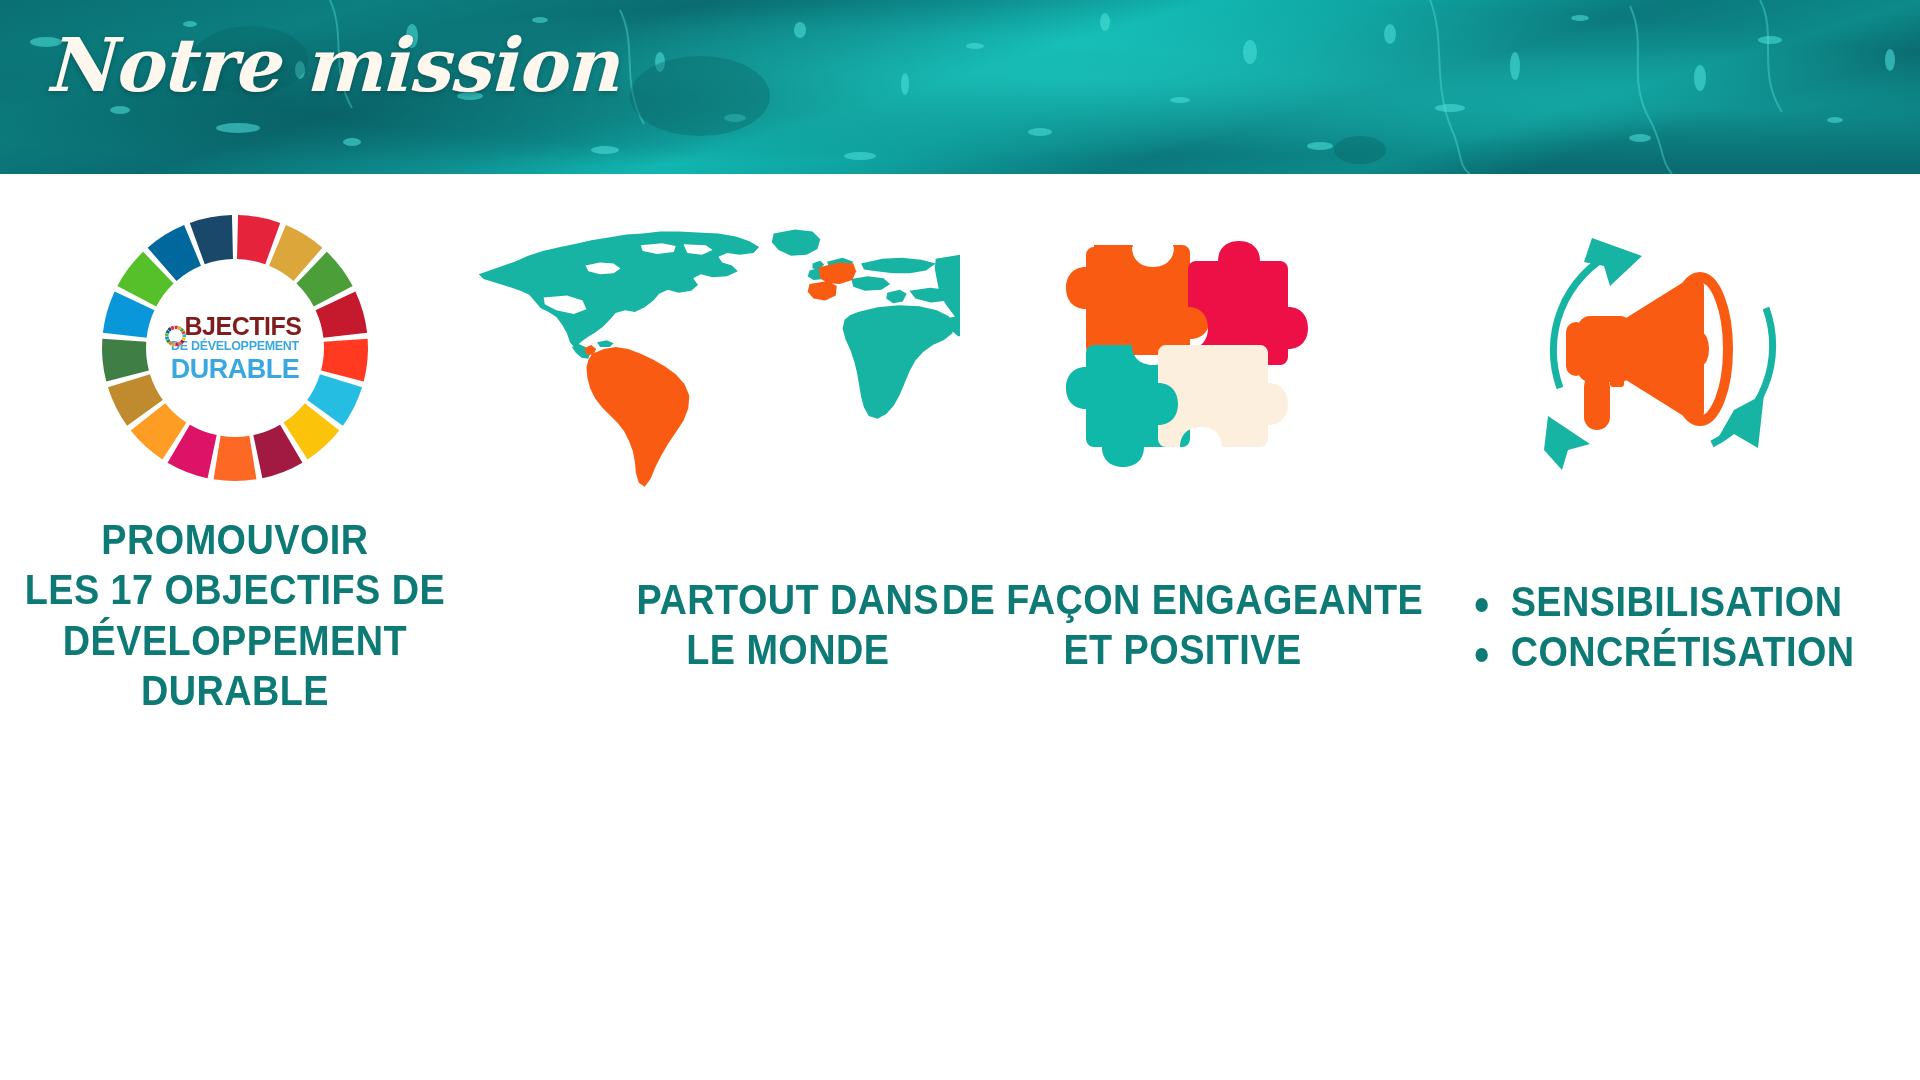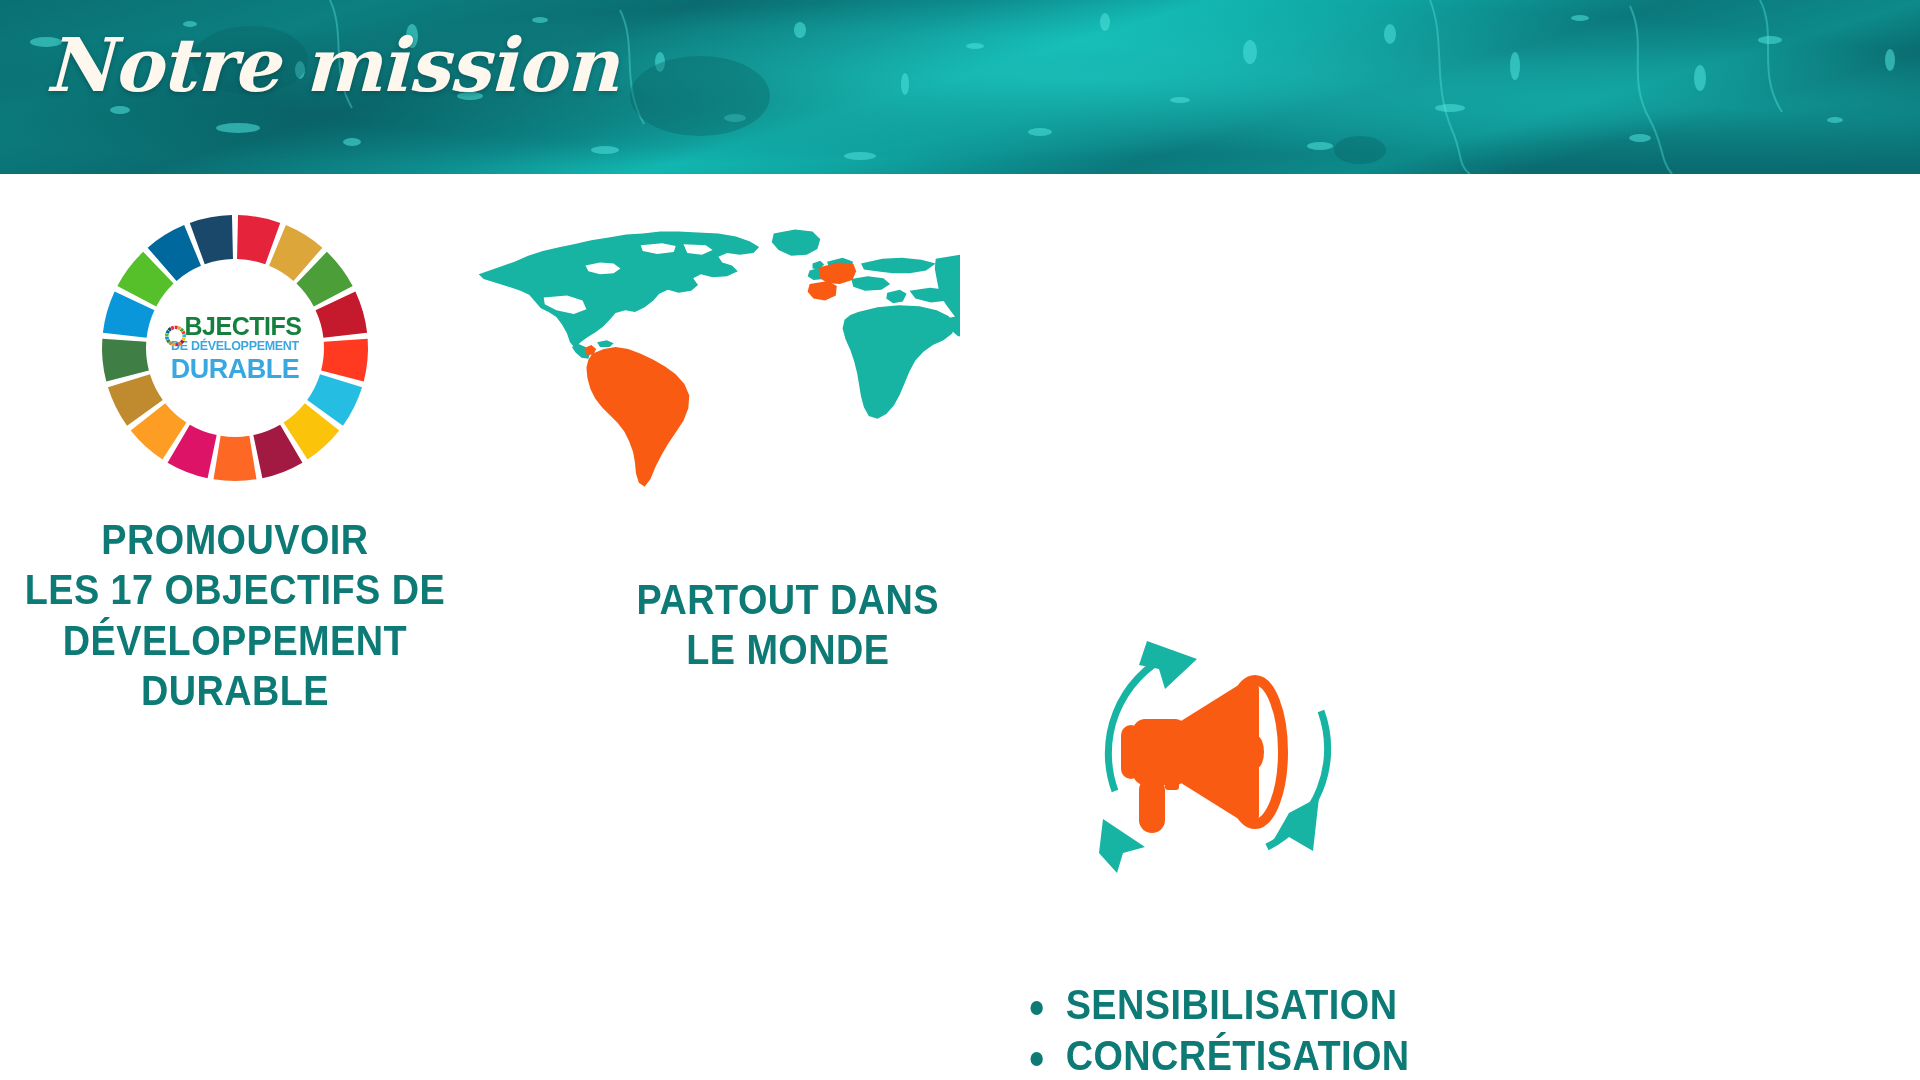--- a/index.html
+++ b/index.html
@@ -72,21 +72,21 @@
     position: relative;
     height: 906px;
     display: flex;
     flex-direction: column;
     align-items: center;
   }
 
   .col-1 { width: 470px; }
   .col-2 { width: 490px; align-items: flex-end; }
   .col-3 { width: 445px; }
-  .col-4 { width: 515px; justify-content: flex-end; }
+  .col-4 { width: 515px; }
 
   .icon-slot {
     height: 330px;
     display: flex;
     align-items: center;
     justify-content: center;
     width: 100%;
     padding-top: 18px;
     box-sizing: border-box;
   }
@@ -152,21 +152,21 @@
     top: 50%;
     transform: translate(-50%, -50%);
     width: 152px;
     text-align: center;
     pointer-events: none;
   }
   .sdg-l1 {
     font-family: "Liberation Sans", sans-serif;
     font-weight: bold;
     font-size: 25px;
-    color: #15803d;
+    color: #7f1d1d;
     letter-spacing: -0.5px;
     line-height: 1;
     display: block;
     text-indent: 16px;
   }
   .sdg-l2 {
     font-family: "Liberation Sans", sans-serif;
     font-weight: bold;
     font-size: 12.5px;
     color: #3aa8e0;
@@ -420,20 +420,60 @@
             <path d="M236 270 L250 264 L260 272 L254 284 L240 284 Z"></path>
           </g>
         </svg>
       </div>
       <div class="caption cap-2">
         <span class="line">PARTOUT DANS</span>
         <span class="line">LE MONDE</span>
       </div>
     </div>
 
+    <div class="column col-3">
+      <div class="icon-slot">
+        <svg class="puzzle-svg" viewBox="0 0 250 262">
+
+          <g>
+            <path fill="#fa5b12" d="M36 28 h38 a1 1 0 0 1 0 2
+              c0 14 10 20 21 20 s21 -6 21 -20 a1 1 0 0 1 0 -2
+              h8 a8 8 0 0 1 8 8 v44
+              c14 0 20 10 20 21 s-6 21 -20 21 v8 a8 8 0 0 1 -8 8
+              h-88 a8 8 0 0 1 -8 -8 v-38
+              c-14 0 -20 -10 -20 -21 s6 -21 20 -21 v-12 a8 8 0 0 1 8 -8 z"></path>
+          </g>
+
+          <g>
+            <path fill="#ed1047" d="M138 44 h22 c0 -14 10 -20 21 -20 s21 6 21 20 h20 a8 8 0 0 1 8 8 v38
+              c14 0 20 10 20 21 s-6 21 -20 21 v8 a8 8 0 0 1 -8 8
+              h-30 c0 -14 -10 -20 -21 -20 s-21 6 -21 20 h-12 a8 8 0 0 1 -8 -8 v-8
+              c14 0 20 -10 20 -21 s-6 -21 -20 -21 v-38 a8 8 0 0 1 8 -8 z"></path>
+          </g>
+
+          <g>
+            <path fill="#0fb8a8" d="M36 128 h38 c0 14 10 20 21 20 s21 -6 21 -20 h8 a8 8 0 0 1 8 8 v30
+              c14 0 20 10 20 21 s-6 21 -20 21 v14 a8 8 0 0 1 -8 8
+              h-38 c0 14 -10 20 -21 20 s-21 -6 -21 -20 h-8 a8 8 0 0 1 -8 -8 v-30
+              c-14 0 -20 -10 -20 -21 s6 -21 20 -21 v-14 a8 8 0 0 1 8 -8 z"></path>
+          </g>
+
+          <g>
+            <path fill="#fdefdd" d="M140 128 h62 a8 8 0 0 1 8 8 v30
+              c14 0 20 10 20 21 s-6 21 -20 21 v14 a8 8 0 0 1 -8 8
+              h-38 c0 -14 -10 -20 -21 -20 s-21 6 -21 20 h-14 a8 8 0 0 1 -8 -8 v-14
+              c14 0 20 -10 20 -21 s-6 -21 -20 -21 v-30 a8 8 0 0 1 8 -8 z"></path>
+          </g>
+        </svg>
+      </div>
+      <div class="caption cap-3">
+        <span class="line">DE FAÇON ENGAGEANTE</span>
+        <span class="line">ET POSITIVE</span>
+      </div>
+    </div>
 
     <div class="column col-4">
       <div class="icon-slot">
         <svg class="mega-svg" viewBox="0 0 290 272">
 
           <g fill="none" stroke="#17b3a3" stroke-width="7">
             <path d="M 42 176 A 110 110 0 0 1 96 40"></path>
             <path d="M 248 96 A 110 110 0 0 1 194 232"></path>
           </g>
           <g fill="#17b3a3">

